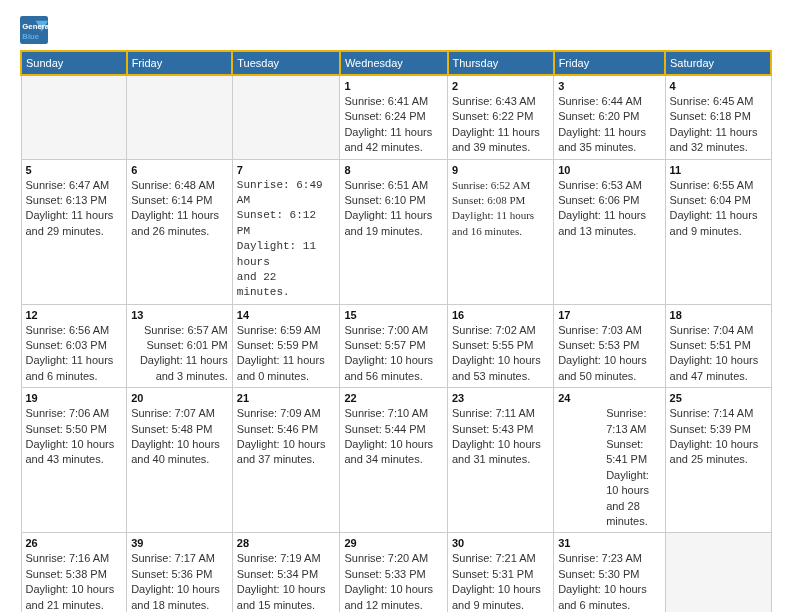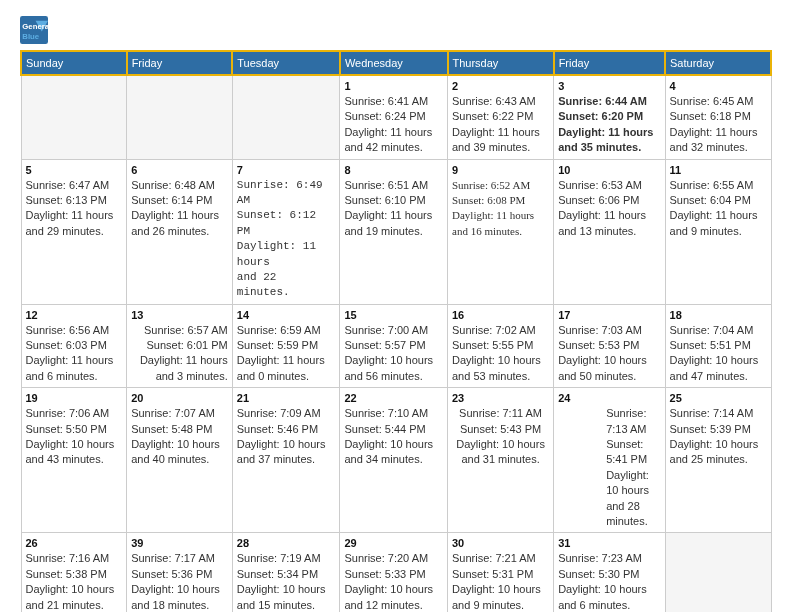--- a/index.html
+++ b/index.html
@@ -127,21 +127,21 @@
           </td>
           <td>
             <div class="day-num">2</div>
             <div class="day-info" style="white-space: pre-line;">Sunrise: 6:43 AM
 Sunset: 6:22 PM
 Daylight: 11 hours
 and 39 minutes.</div>
           </td>
           <td>
             <div class="day-num">3</div>
-            <div class="day-info" style="white-space: pre-line; font-weight: bold;">Sunrise: 6:44 AM
+            <div class="day-info" style="white-space: pre-line;">Sunrise: 6:44 AM
 Sunset: 6:20 PM
 Daylight: 11 hours
 and 35 minutes.</div>
           </td>
           <td>
             <div class="day-num">4</div>
             <div class="day-info" style="white-space: pre-line;">Sunrise: 6:45 AM
 Sunset: 6:18 PM
 Daylight: 11 hours
 and 32 minutes.</div>
@@ -273,21 +273,21 @@
           </td>
           <td>
             <div class="day-num">22</div>
             <div class="day-info" style="white-space: pre-line;">Sunrise: 7:10 AM
 Sunset: 5:44 PM
 Daylight: 10 hours
 and 34 minutes.</div>
           </td>
           <td>
             <div class="day-num">23</div>
-            <div class="day-info" style="white-space: pre-line; text-align: center;">Sunrise: 7:11 AM
+            <div class="day-info" style="white-space: pre-line;">Sunrise: 7:11 AM
 Sunset: 5:43 PM
 Daylight: 10 hours
 and 31 minutes.</div>
           </td>
           <td>
             <div class="day-num">24</div>
             <div class="day-info" style="white-space: pre-line; margin-left: 48px;">Sunrise: 7:13 AM
 Sunset: 5:41 PM
 Daylight: 10 hours
 and 28 minutes.</div>

